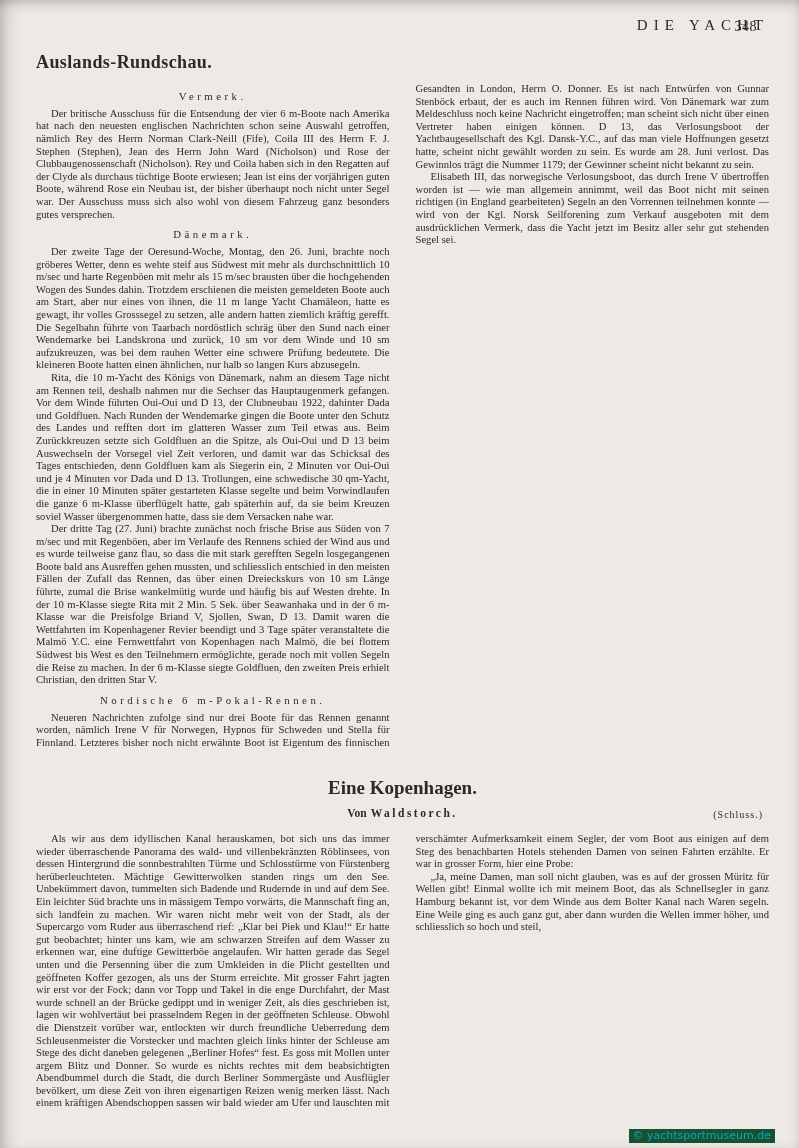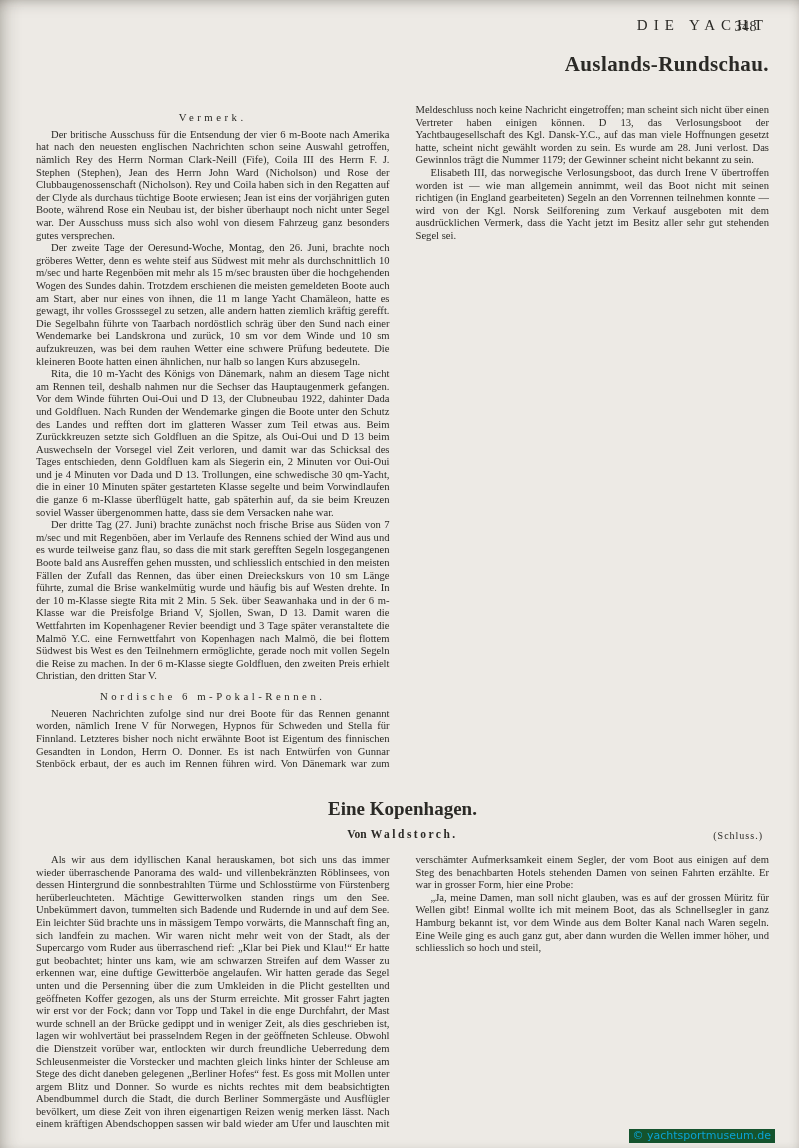--- a/index.html
+++ b/index.html
@@ -15,21 +15,21 @@
     padding: 16px 30px 0 36px;
     overflow: hidden;
     box-shadow: inset 14px 0 20px -14px rgba(60,55,45,.45),
                 inset 0 12px 16px -12px rgba(60,55,45,.35),
                 inset -6px 0 12px -8px rgba(60,55,45,.25);
   }
   .page-header { position: relative; height: 24px; text-align: right; }
   .journal-title { font-size: 15px; letter-spacing: 6px; display: inline-block; }
   .page-number { position: absolute; right: 12px; top: 3px; font-size: 14px; letter-spacing: .5px; }
 
-  .a1-title { text-align: right; font-weight: bold; font-size: 21px; margin: 12px 0 27px; letter-spacing: .4px; }
+  .a1-title { text-align: left; font-weight: bold; font-size: 18px; margin: 12px 0 10px; letter-spacing: .4px; }
 
   .cols {
     column-count: 2;
     column-gap: 26px;
     column-fill: auto;
     overflow: hidden;
     font-size: 10.6px;
     line-height: 1.19;
     text-align: justify;
     hyphens: auto;
@@ -74,20 +74,21 @@
     <span class="journal-title">DIE YACHT</span>
     <span class="page-number">348</span>
   </header>
 
   <h1 class="a1-title">Auslands-Rundschau.</h1>
 
   <section class="cols" id="a1-body">
     <h3 class="sec-heading">Vermerk.</h3>
     <p>Der britische Ausschuss für die Entsendung der vier 6 m-Boote nach Amerika hat nach den neuesten englischen Nachrichten schon seine Auswahl getroffen, nämlich Rey des Herrn Norman Clark-Neill (Fife), Coila III des Herrn F. J. Stephen (Stephen), Jean des Herrn John Ward (Nicholson) und Rose der Clubbaugenossenschaft (Nicholson). Rey und Coila haben sich in den Regatten auf der Clyde als durchaus tüchtige Boote erwiesen; Jean ist eins der vorjährigen guten Boote, während Rose ein Neubau ist, der bisher überhaupt noch nicht unter Segel war. Der Ausschuss muss sich also wohl von diesem Fahrzeug ganz besonders gutes versprechen.</p>
 
+    <h3 class="sec-heading">Dänemark.</h3>
     <p>Der zweite Tage der Oeresund-Woche, Montag, den 26. Juni, brachte noch gröberes Wetter, denn es wehte steif aus Südwest mit mehr als durchschnittlich 10 m/sec und harte Regenböen mit mehr als 15 m/sec brausten über die hochgehenden Wogen des Sundes dahin. Trotzdem erschienen die meisten gemeldeten Boote auch am Start, aber nur eines von ihnen, die 11 m lange Yacht Chamäleon, hatte es gewagt, ihr volles Grosssegel zu setzen, alle andern hatten ziemlich kräftig gerefft. Die Segelbahn führte von Taarbach nordöstlich schräg über den Sund nach einer Wendemarke bei Landskrona und zurück, 10 sm vor dem Winde und 10 sm aufzukreuzen, was bei dem rauhen Wetter eine schwere Prüfung bedeutete. Die kleineren Boote hatten einen ähnlichen, nur halb so langen Kurs abzusegeln.</p>
     <p>Rita, die 10 m-Yacht des Königs von Dänemark, nahm an diesem Tage nicht am Rennen teil, deshalb nahmen nur die Sechser das Hauptaugenmerk gefangen. Vor dem Winde führten Oui-Oui und D 13, der Clubneubau 1922, dahinter Dada und Goldfluen. Nach Runden der Wendemarke gingen die Boote unter den Schutz des Landes und refften dort im glatteren Wasser zum Teil etwas aus. Beim Zurückkreuzen setzte sich Goldfluen an die Spitze, als Oui-Oui und D 13 beim Auswechseln der Vorsegel viel Zeit verloren, und damit war das Schicksal des Tages entschieden, denn Goldfluen kam als Siegerin ein, 2 Minuten vor Oui-Oui und je 4 Minuten vor Dada und D 13. Trollungen, eine schwedische 30 qm-Yacht, die in einer 10 Minuten später gestarteten Klasse segelte und beim Vorwindlaufen die ganze 6 m-Klasse überflügelt hatte, gab späterhin auf, da sie beim Kreuzen soviel Wasser übergenommen hatte, dass sie dem Versacken nahe war.</p>
     <p>Der dritte Tag (27. Juni) brachte zunächst noch frische Brise aus Süden von 7 m/sec und mit Regenböen, aber im Verlaufe des Rennens schied der Wind aus und es wurde teilweise ganz flau, so dass die mit stark gerefften Segeln losgegangenen Boote bald ans Ausreffen gehen mussten, und schliesslich entschied in den meisten Fällen der Zufall das Rennen, das über einen Dreieckskurs von 10 sm Länge führte, zumal die Brise wankelmütig wurde und häufig bis auf Westen drehte. In der 10 m-Klasse siegte Rita mit 2 Min. 5 Sek. über Seawanhaka und in der 6 m-Klasse war die Preisfolge Briand V, Sjollen, Swan, D 13. Damit waren die Wettfahrten im Kopenhagener Revier beendigt und 3 Tage später veranstaltete die Malmö Y.C. eine Fernwettfahrt von Kopenhagen nach Malmö, die bei flottem Südwest bis West es den Teilnehmern ermöglichte, gerade noch mit vollen Segeln die Reise zu machen. In der 6 m-Klasse siegte Goldfluen, den zweiten Preis erhielt Christian, den dritten Star V.</p>
 
     <h3 class="sec-heading">Nordische 6 m-Pokal-Rennen.</h3>
     <p>Neueren Nachrichten zufolge sind nur drei Boote für das Rennen genannt worden, nämlich Irene V für Norwegen, Hypnos für Schweden und Stella für Finnland. Letzteres bisher noch nicht erwähnte Boot ist Eigentum des finnischen Gesandten in London, Herrn O. Donner. Es ist nach Entwürfen von Gunnar Stenböck erbaut, der es auch im Rennen führen wird. Von Dänemark war zum Meldeschluss noch keine Nachricht eingetroffen; man scheint sich nicht über einen Vertreter haben einigen können. D 13, das Verlosungsboot der Yachtbaugesellschaft des Kgl. Dansk-Y.C., auf das man viele Hoffnungen gesetzt hatte, scheint nicht gewählt worden zu sein. Es wurde am 28. Juni verlost. Das Gewinnlos trägt die Nummer 1179; der Gewinner scheint nicht bekannt zu sein.</p>
     <p>Elisabeth III, das norwegische Verlosungsboot, das durch Irene V übertroffen worden ist — wie man allgemein annimmt, weil das Boot nicht mit seinen richtigen (in England gearbeiteten) Segeln an den Vorrennen teilnehmen konnte — wird von der Kgl. Norsk Seilforening zum Verkauf ausgeboten mit dem ausdrücklichen Vermerk, dass die Yacht jetzt im Besitz aller sehr gut stehenden Segel sei.</p>
   </section>
 
   <h2 class="a2-title">Eine Kopenhagen.</h2>

